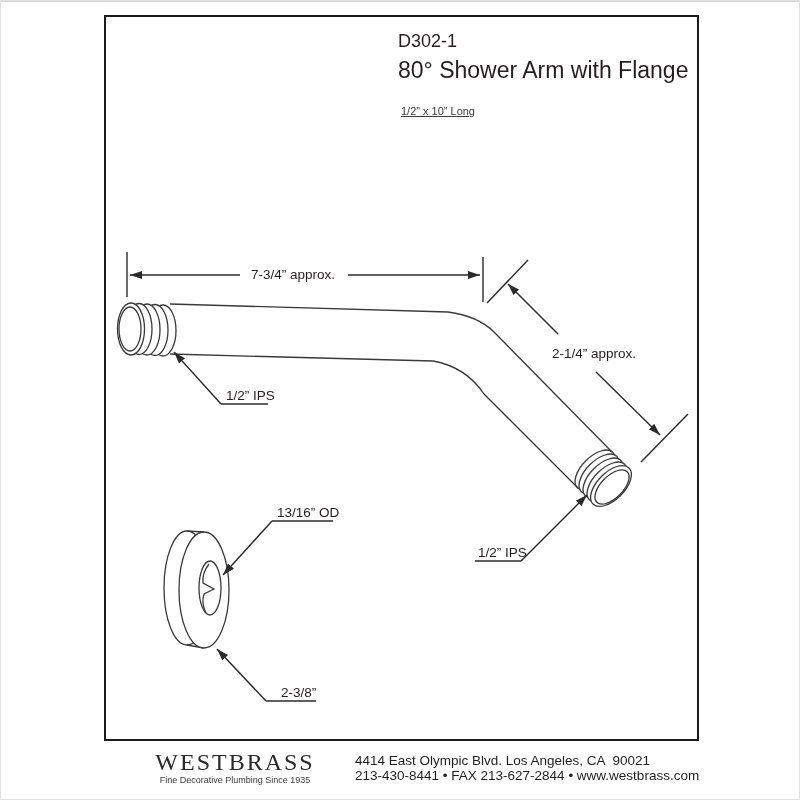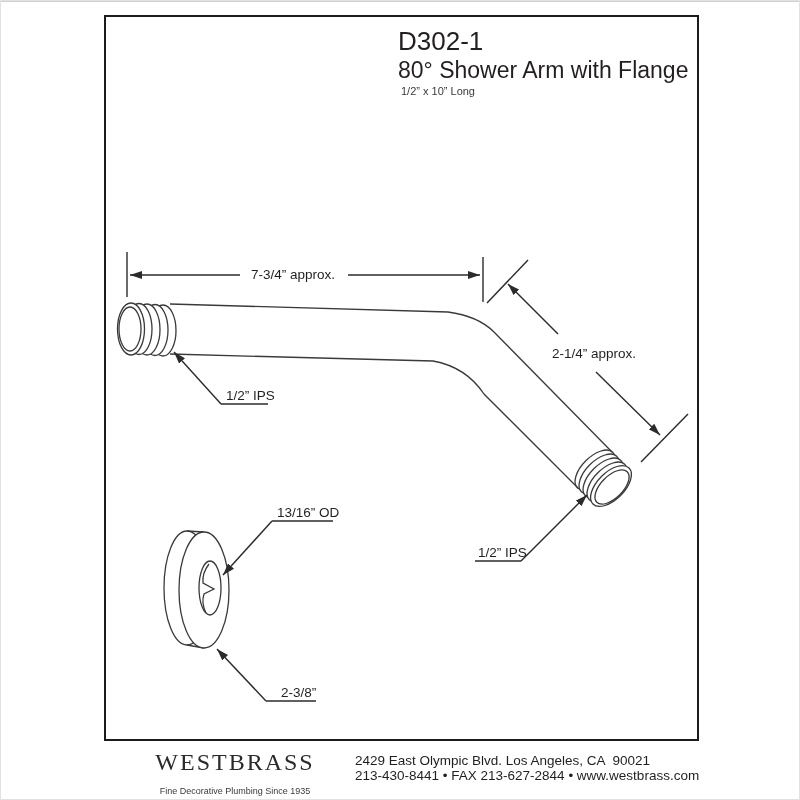--- a/index.html
+++ b/index.html
@@ -6,32 +6,32 @@
   .page{
     position:relative;width:800px;height:800px;background:#ffffff;
     font-family:"Liberation Sans", sans-serif;color:#231f20;overflow:hidden;
     box-shadow:inset 0 0 0 1px #e2e2e2, inset 0 2px 0 #cfcfcf;
   }
   .frame{
     position:absolute;left:104px;top:15px;width:595px;height:726px;
     border:2.5px solid #1c1c1c;background:#ffffff;box-sizing:border-box;
   }
   .title-block{position:absolute;left:398px;top:26px;}
-  .title-model{font-size:26px;line-height:30px;color:#231f20;}
+  .title-model{font-size:18px;line-height:30px;color:#231f20;}
   .title-name{font-size:23px;line-height:28px;color:#231f20;}
-  .title-spec{font-size:11px;line-height:14px;color:#3a3a3a;margin-top:0;margin-left:3px;}
+  .title-spec{font-size:11px;line-height:14px;color:#3a3a3a;margin-top:20px;margin-left:3px;text-decoration:underline;}
   svg.drawing{position:absolute;left:0;top:0;}
   svg.drawing text{font-family:"Liberation Sans", sans-serif;font-size:13.5px;fill:#231f20;}
   .footer{position:absolute;left:0;top:745px;width:800px;height:55px;}
   .logo{position:absolute;left:150px;top:5px;width:170px;text-align:center;}
   .logo-name{
     font-family:"Liberation Serif", serif;font-size:24px;letter-spacing:2px;
     color:#2a2a2a;line-height:24px;white-space:pre;
   }
-  .logo-tagline{font-size:9px;color:#3a3a3a;margin-top:12px;white-space:pre;}
+  .logo-tagline{font-size:9px;color:#3a3a3a;margin-top:1px;white-space:pre;}
   .addr{position:absolute;left:355px;font-size:13.5px;color:#1f1f1f;white-space:pre;}
   .addr-1{top:8px;}
   .addr-2{top:23px;}
 </style>
 </head>
 <body>
 
 <div class="page">
 
   <div class="frame"></div>
@@ -120,17 +120,17 @@
       <line x1="266" y1="701" x2="217" y2="649" marker-end="url(#arr)"></line>
     </g>
     <text x="281" y="697">2-3/8”</text>
   </svg>
 
   <div class="footer">
     <div class="logo">
       <div class="logo-name">WESTBRASS</div>
       <div class="logo-tagline">Fine Decorative Plumbing Since 1935</div>
     </div>
-    <div class="addr addr-1">2429 East Olympic Blvd. Los Angeles, CA  90021</div>
+    <div class="addr addr-1">4414 East Olympic Blvd. Los Angeles, CA  90021</div>
     <div class="addr addr-2">213-430-8441 • FAX 213-627-2844 • www.westbrass.com</div>
   </div>
 
 </div>
 
 </body></html>

